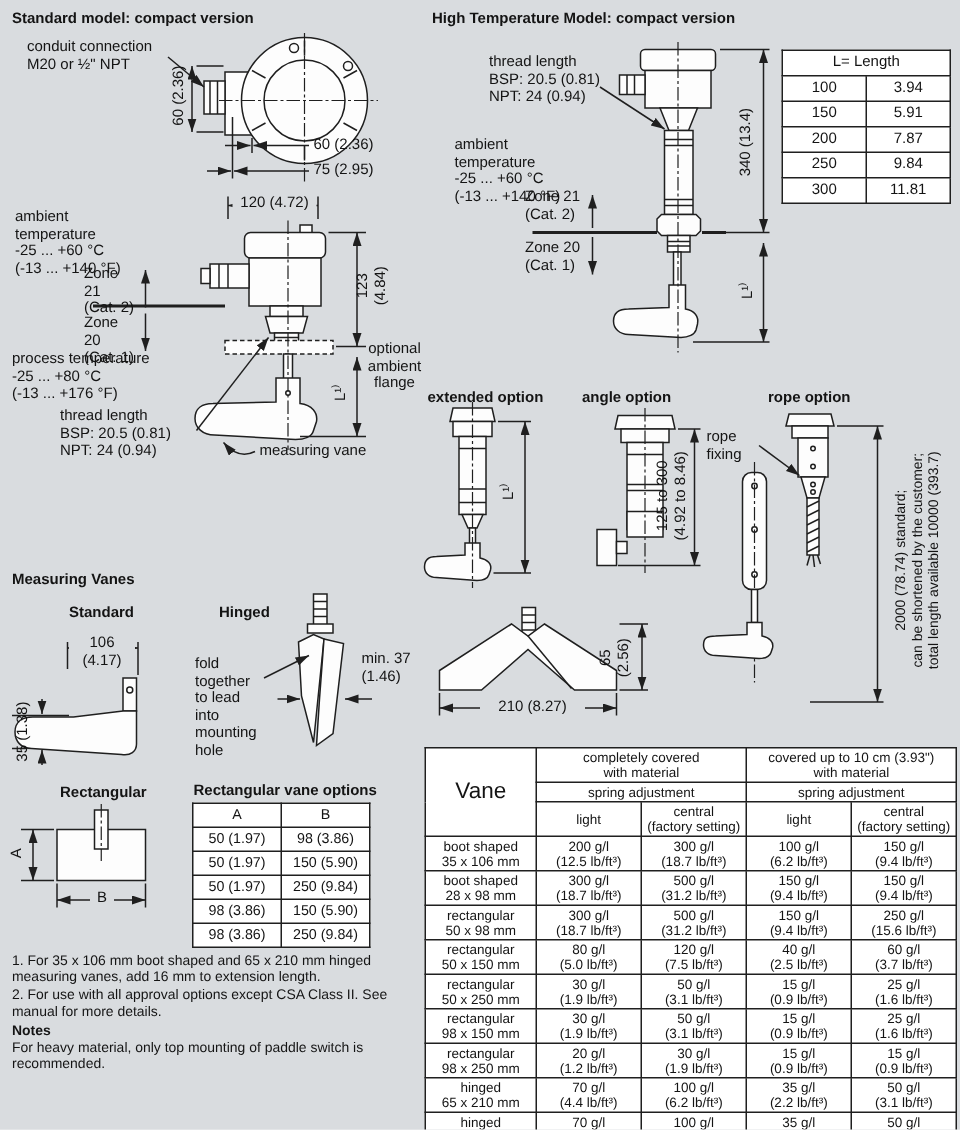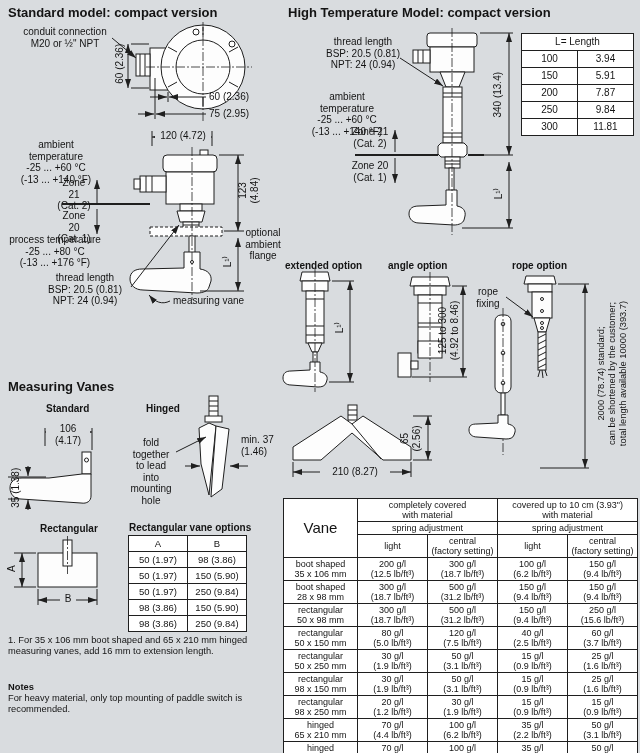--- a/index.html
+++ b/index.html
@@ -7,22 +7,22 @@
          font-family:"Liberation Sans",sans-serif;color:#141414;overflow:hidden}
   svg.art{position:absolute;left:0;top:0}
   .ln{stroke:#1f1f1f;stroke-width:1;fill:none}
   .fw{fill:#fdfdfd}
   .cl{stroke:#1f1f1f;stroke-width:0.8;fill:none;stroke-dasharray:9 2 2 2}
   .dsh{stroke-dasharray:3 2}
   .thk{stroke-width:2}
   .lbl{position:absolute;font-size:10px;line-height:11.5px;white-space:pre-line}
   .sm{font-size:9.3px;line-height:11px}
   .b{font-weight:bold}
-  .t{font-size:13px;font-weight:bold;white-space:nowrap}
-  .ra{text-align:center}.ctr{text-align:center}
+  .t{font-size:10px;font-weight:bold;white-space:nowrap}
+  .ra{text-align:left}.ctr{text-align:center}
   .rot{transform:rotate(-90deg)}
   .bgp{background:#d9dcdf}
   table{border-collapse:collapse;background:#fff;position:absolute;table-layout:fixed}
   td,th{border:1px solid #1f1f1f;font-size:9px;line-height:10px;text-align:center;
         white-space:pre-line;padding:1px 0;font-weight:normal;overflow:hidden}
   #lenTable{left:521px;top:33px;width:113px;border:1.5px solid #1f1f1f}
   #lenTable th,#lenTable td{font-size:10px;line-height:12px;height:14px}
   #rectTable{left:128px;top:535px;width:119px;border:1.5px solid #1f1f1f}
   #rectTable th,#rectTable td{font-size:9.5px;height:13px}
   #vaneTable{left:283px;top:498px;width:354px}
@@ -324,20 +324,22 @@
 hole</div>
 <div class="lbl" style="left:241px;top:434px;width:46px">min. 37
 (1.46)</div>
 <div class="lbl b" style="left:40px;top:523px">Rectangular</div>
 <div class="lbl rot ctr" style="left:6px;top:563px;width:12px">A</div>
 <div class="lbl ctr bgp" style="left:60px;top:593px;width:16px">B</div>
 <div class="lbl b" style="left:129px;top:522px">Rectangular vane options</div>
 
 <div class="lbl sm" style="left:8px;top:635px;width:276px">1. For 35 x 106 mm boot shaped and 65 x 210 mm hinged
     measuring vanes, add 16 mm to extension length.</div>
+<div class="lbl sm" style="left:8px;top:658px;width:276px">2. For use with all approval options except CSA Class II. See
+    manual for more details.</div>
 <div class="lbl sm b" style="left:8px;top:682px">Notes</div>
 <div class="lbl sm" style="left:8px;top:693px;width:276px">For heavy material, only top mounting of paddle switch is
 recommended.</div>
 
 <table id="lenTable">
   <thead>
         <tr>
           <th colspan="2">L= Length</th>
         </tr>
       </thead>

